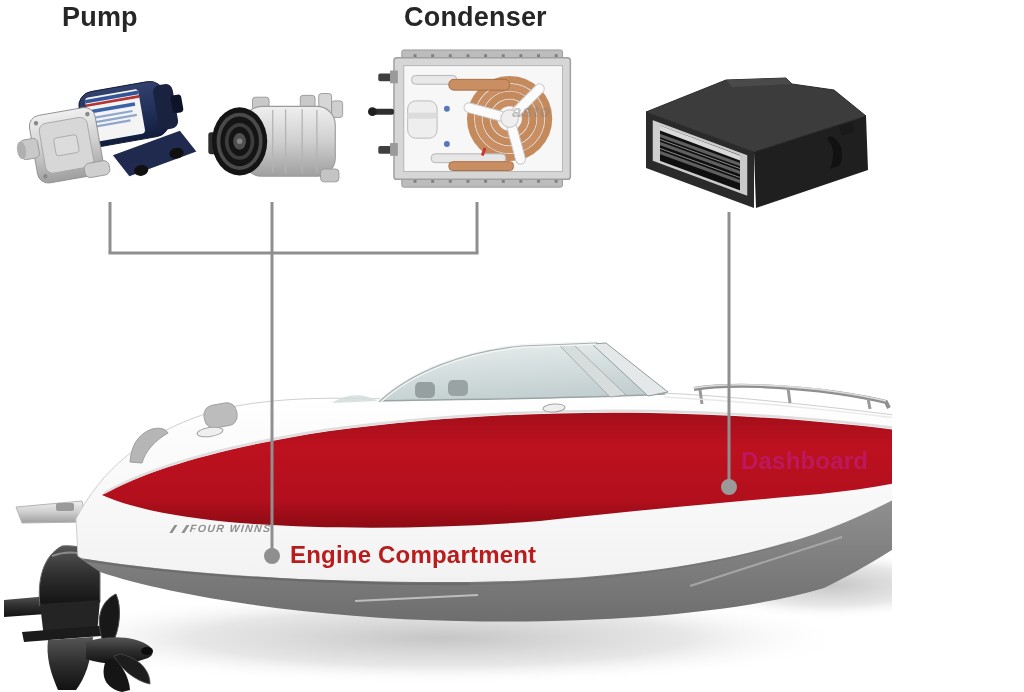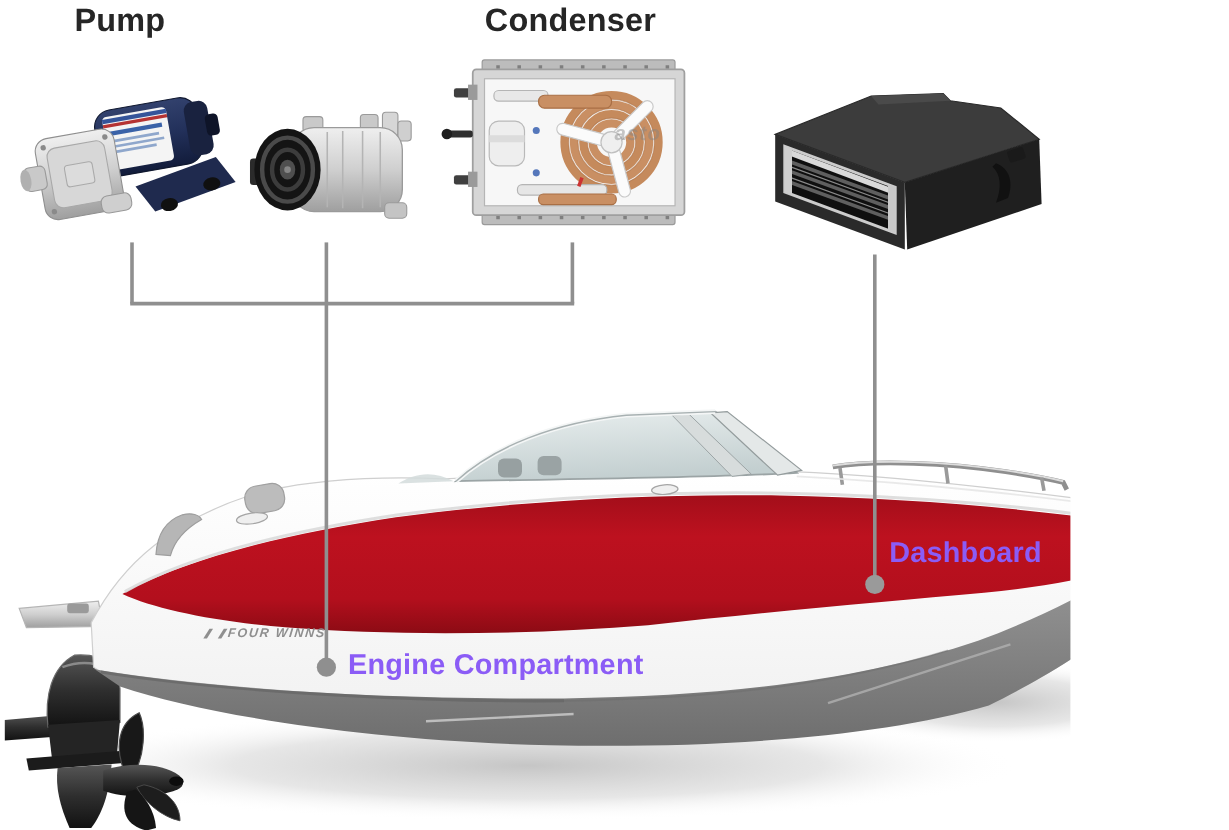--- a/index.html
+++ b/index.html
@@ -2,22 +2,22 @@
 <html><head>
 <meta charset="utf-8">
 <style>
   html,body{margin:0;padding:0;background:#ffffff;}
   .stage{position:relative;width:892px;height:692px;background:#ffffff;overflow:hidden;
          font-family:"Liberation Sans",sans-serif;}
   .stage svg{position:absolute;left:0;top:0;}
   .lbl{position:absolute;white-space:nowrap;}
   .comp-lbl{font-weight:700;font-size:27px;color:#262626;letter-spacing:0.2px;}
   .loc-lbl{font-weight:700;font-size:24px;letter-spacing:0.2px;}
-  .loc-white{color:#8b5cf6;}
-  .loc-gray{color:#8b5cf6;}
+  .loc-white{color:#be185d;}
+  .loc-gray{color:#b91c1c;}
   .brand{position:absolute;left:172px;top:522px;font-size:10.5px;font-weight:700;font-style:italic;
          color:#8f8f8f;letter-spacing:1.4px;transform:skewX(-6deg);}
   .flag{display:inline-block;width:9px;height:8px;margin-right:3px;transform:skewX(-28deg);
         border-left:3px solid #8f8f8f;border-right:3px solid #8f8f8f;vertical-align:-1px;}
   .watermark{position:absolute;left:496px;top:102px;font-size:17px;font-weight:700;font-style:italic;
              color:rgba(130,130,130,0.45);letter-spacing:1px;margin-left:16px;}
 </style>
 </head>
 <body>
 

